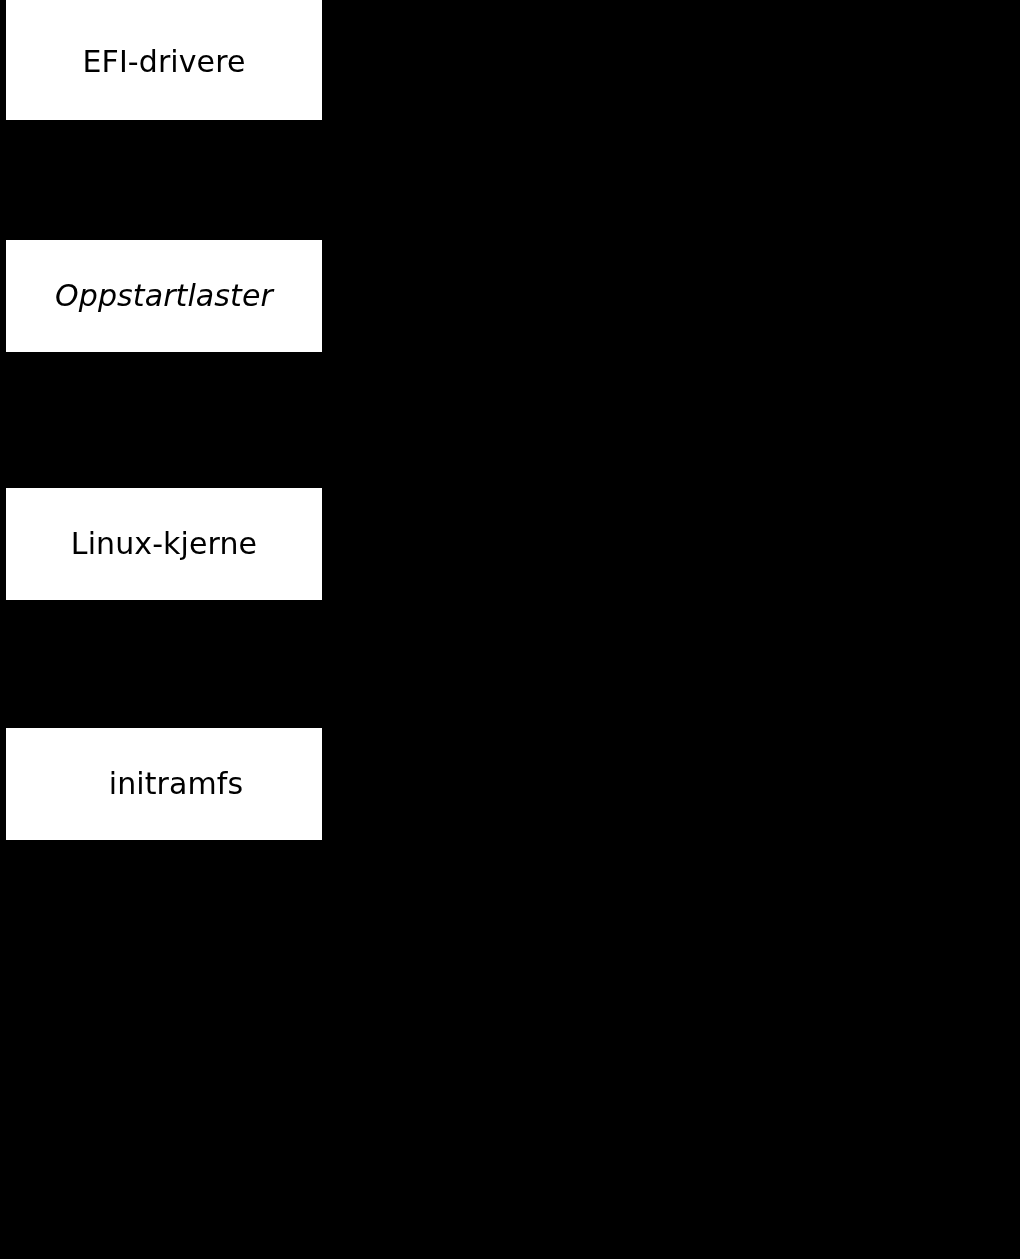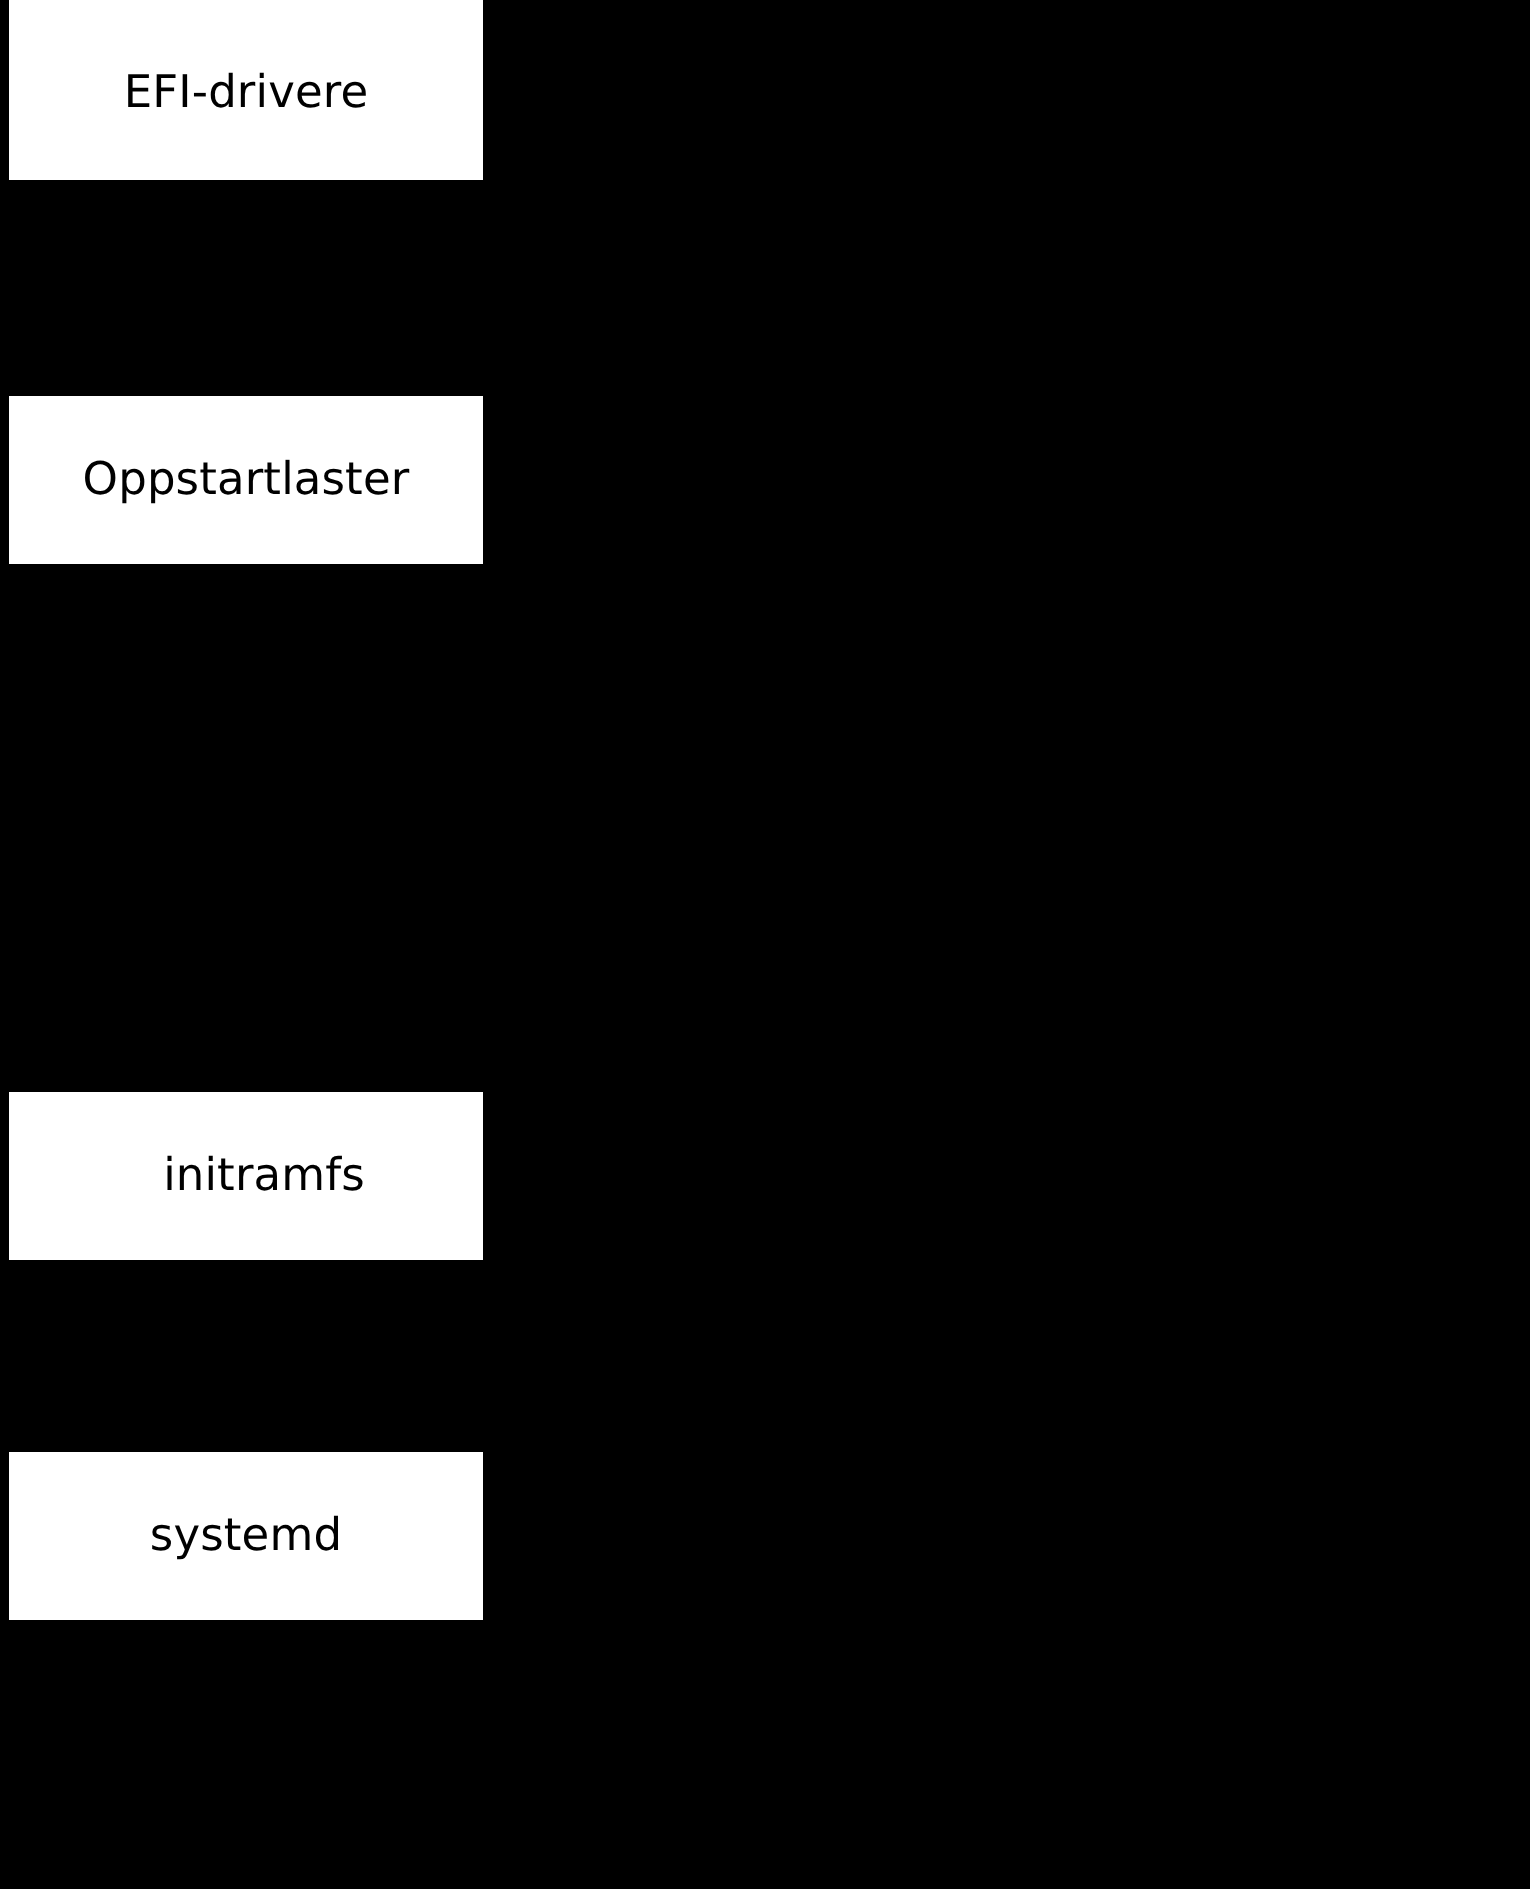--- a/index.html
+++ b/index.html
@@ -41,40 +41,40 @@
     font-weight: 400;
     line-height: 1;
     letter-spacing: 0.1px;
     white-space: nowrap;
     text-align: center;
   }
 
   
   #stage-0 { left: 6px;  top: 0px;    width: 316px; height: 120px; }
   #stage-0 .stage-label { position: relative; top: 2px; }
-  #stage-1 { left: 6px;  top: 264px;  width: 316px; height: 112px; }
+  #stage-1 { left: 6px;  top: 240px;  width: 316px; height: 112px; font-style: italic; }
   #stage-2 { left: 6px;  top: 488px;  width: 316px; height: 112px; }
   #stage-3 { left: 6px;  top: 728px;  width: 316px; height: 112px; padding-left: 24px; }
   #stage-4 { left: 6px;  top: 968px;  width: 316px; height: 112px; }
 </style>
 </head>
 <body>
 
 <div id="diagram">
 
   <div class="stage-box" id="stage-0">
     <span class="stage-label">EFI-drivere</span>
   </div>
 
   <div class="stage-box" id="stage-1">
     <span class="stage-label">Oppstartlaster</span>
   </div>
 
+  <div class="stage-box" id="stage-2">
+    <span class="stage-label">Linux-kjerne</span>
+  </div>
 
   <div class="stage-box" id="stage-3">
     <span class="stage-label">initramfs</span>
   </div>
 
-  <div class="stage-box" id="stage-4">
-    <span class="stage-label">systemd</span>
-  </div>
 
 </div>
 
 </body></html>

